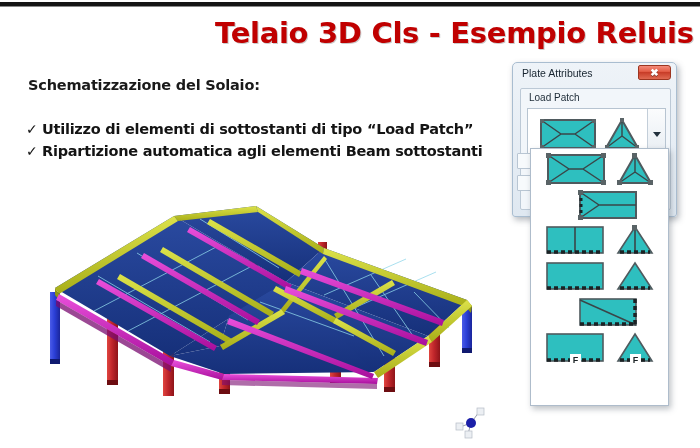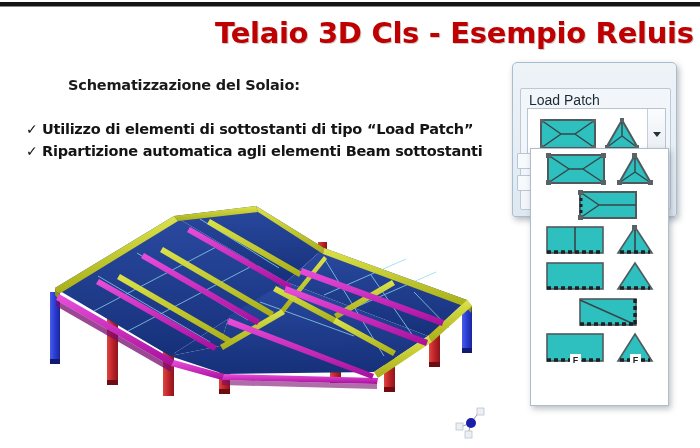--- a/index.html
+++ b/index.html
@@ -50,21 +50,20 @@
   
   #subtitle {
     position: absolute;
     left: 28px; top: 77px;
     font-family: "DejaVu Sans", sans-serif;
     font-weight: bold;
     font-size: 14.5px;
     color: #1a1a1a;
     letter-spacing: -0.2px;
     white-space: nowrap;
-    margin-left: 40px;
   }
   #bullet-list {
     position: absolute;
     left: 26px; top: 118px;
     width: 480px;
   }
   .bullet-row {
     display: flex;
     align-items: baseline;
     font-family: "DejaVu Sans", sans-serif;
@@ -146,21 +145,21 @@
     width: 151px; height: 122px;
     border: 1px solid #bcc9d6;
     border-radius: 2px;
     background: #f2f6fa;
     box-sizing: border-box;
   }
   #groupbox-label {
     position: absolute;
     left: 6px; top: 3px;
     font-family: "Liberation Sans", sans-serif;
-    font-size: 14px;
+    font-size: 10px;
     color: #1b2935;
     background: #f2f6fa;
     padding: 0 2px;
     white-space: nowrap;
   }
   
   #combo-current {
     position: absolute;
     left: 6px; top: 19px;
     width: 139px; height: 52px;
@@ -387,20 +386,26 @@
     <line x1="19" y1="21" x2="16" y2="32" stroke="#9aa0ad" stroke-width="1"></line>
     <rect x="4" y="21" width="7" height="7" fill="#eceff3" stroke="#b6bcc6" stroke-width="0.7"></rect>
     <rect x="25" y="6" width="7" height="7" fill="#eceff3" stroke="#b6bcc6" stroke-width="0.7"></rect>
     <rect x="13" y="29" width="7" height="7" fill="#eceff3" stroke="#b6bcc6" stroke-width="0.7"></rect>
     <circle cx="19" cy="21" r="5" fill="#1B1FA8"></circle>
   </svg>
 </div>
 
 <div id="plate-dialog">
 
+  <div id="dialog-titlebar">
+    <div id="dialog-title-text">Plate Attributes</div>
+    <div id="dialog-close-button">
+      <span id="dialog-close-icon">✖</span>
+    </div>
+  </div>
 
   <div id="groupbox-load-patch">
     <div id="groupbox-label">Load Patch</div>
 
     <div id="combo-current">
       <div id="combo-current-shapes">
 
         <svg class="patch" width="58" height="34" viewBox="0 0 58 34">
           <rect x="2" y="3" width="54" height="28" fill="#2EBFBF" stroke="#4F5A5E" stroke-width="2"></rect>
           <path d="M2 3 L22 17 L2 31 M56 3 L36 17 L56 31 M22 17 L36 17" fill="none" stroke="#3A4548" stroke-width="1.4"></path>

